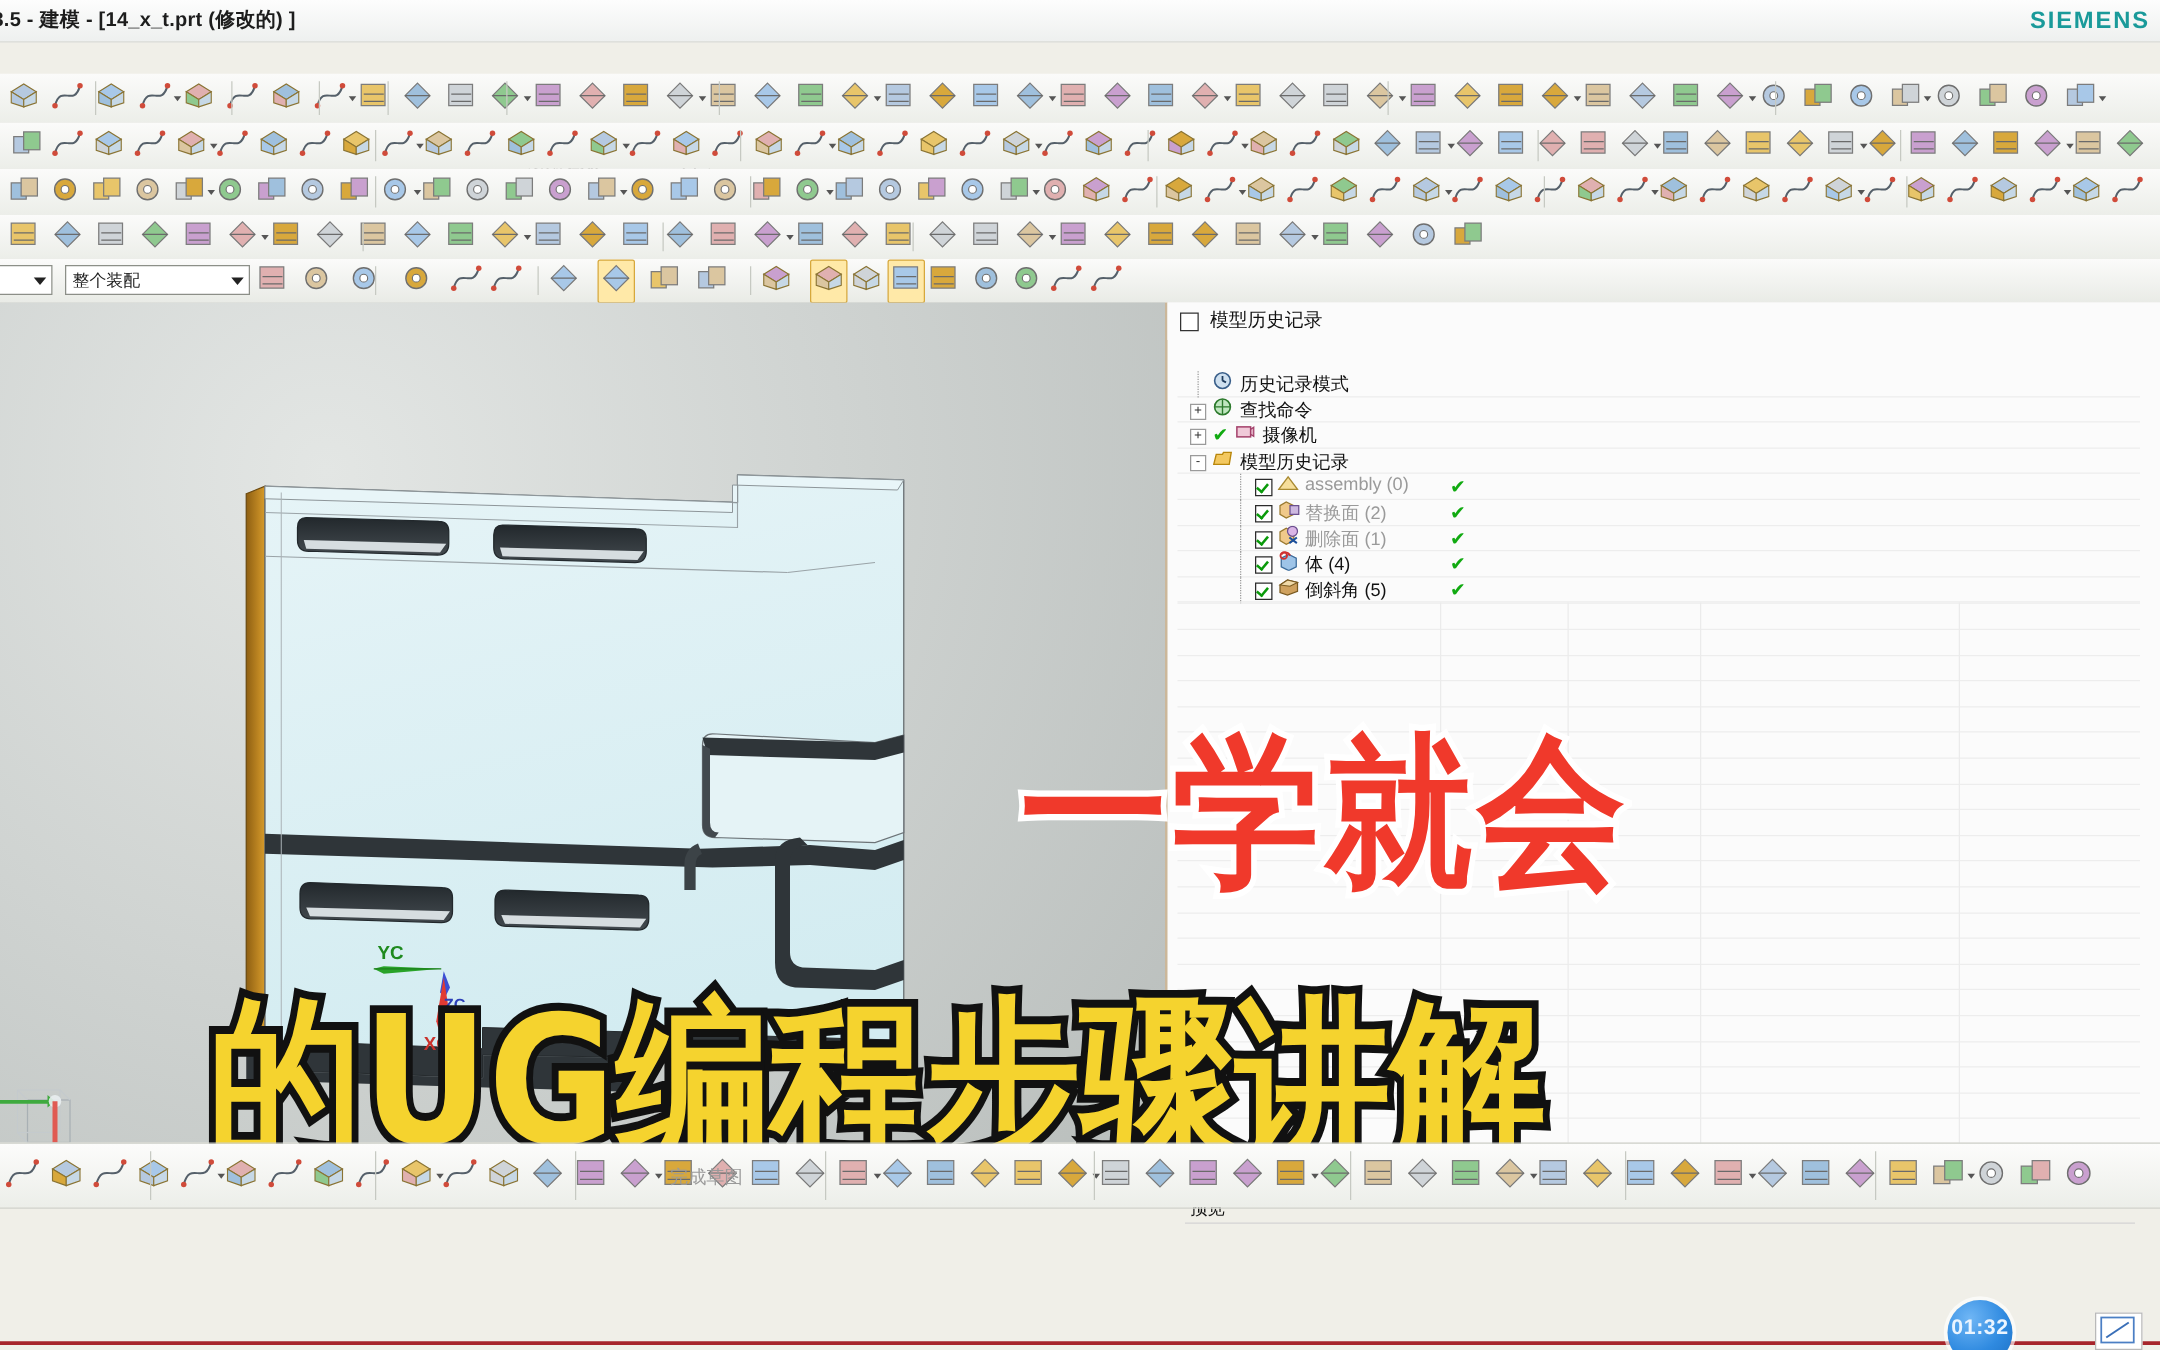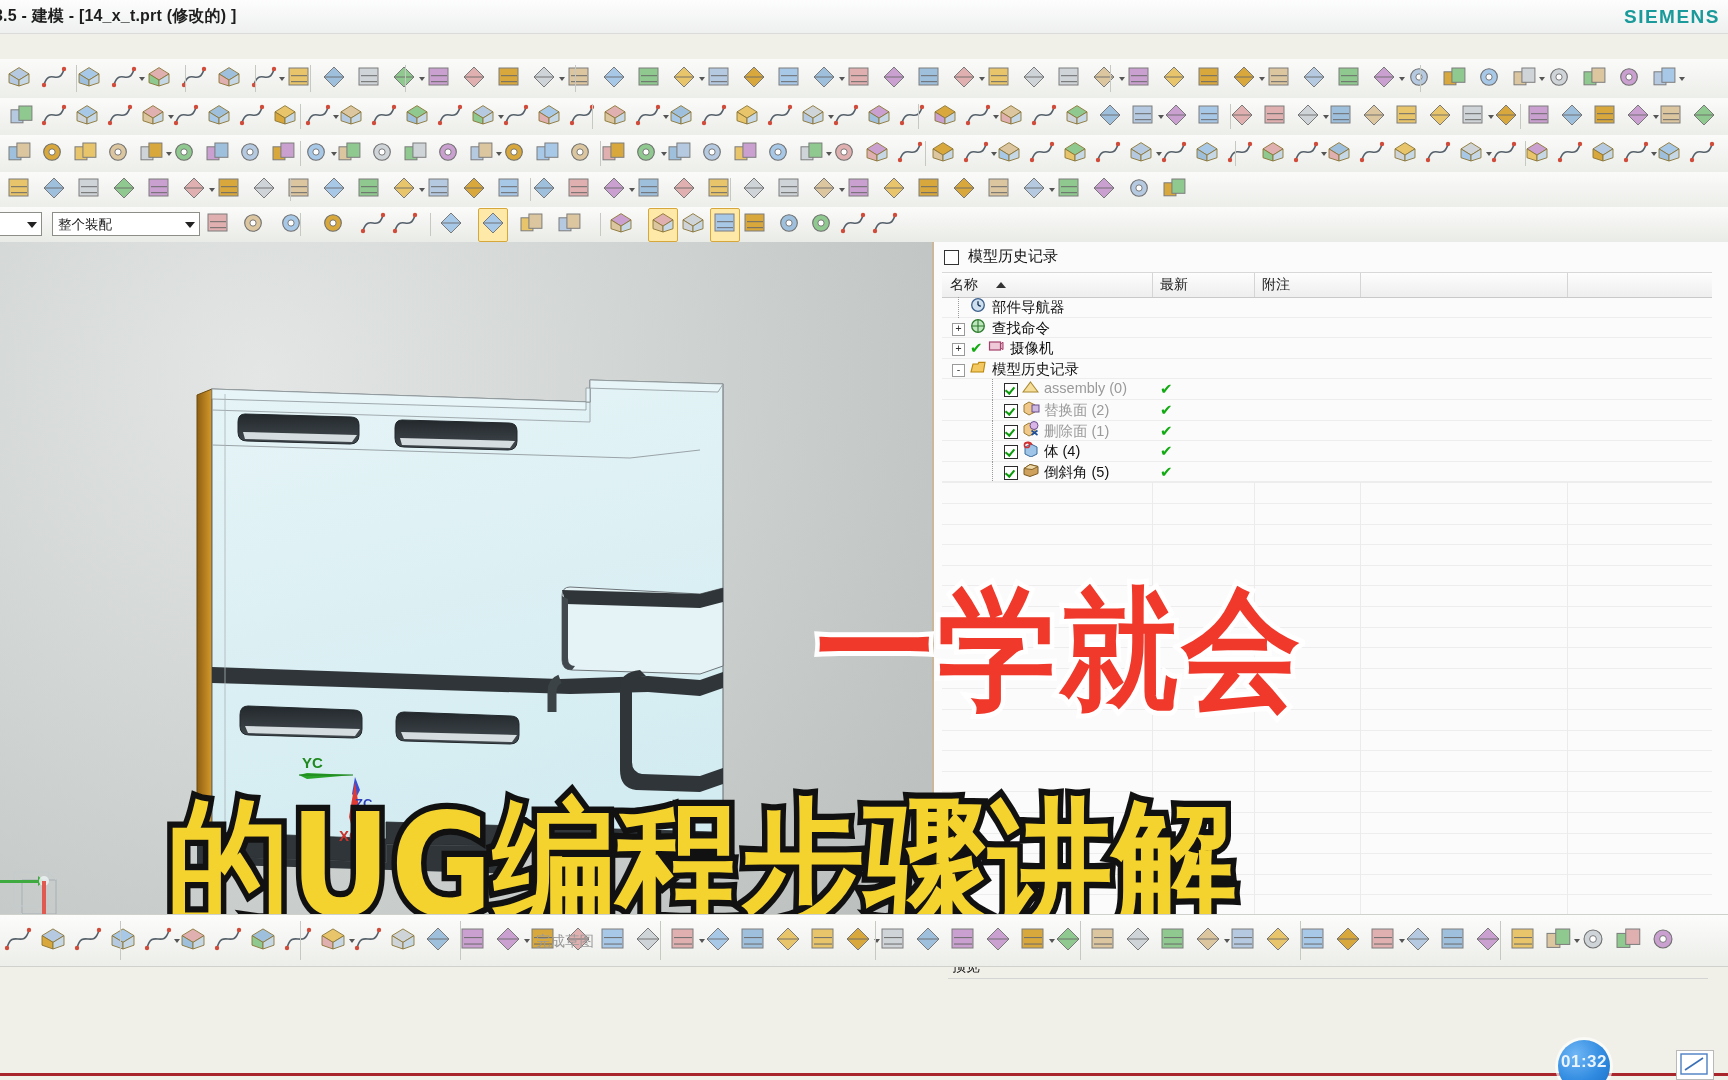--- a/index.html
+++ b/index.html
@@ -1336,40 +1336,30 @@
       
     </div>
   </div>
 
   <div class="navpanel">
     <div class="navhead">
       <span class="sq"></span>
       <span class="lbl">模型历史记录</span>
     </div>
 
-    <div class="colhead">
-      <span class="c" style="left:8px">名称</span>
-      <span class="sortarrow" style="left:54px"></span>
-      <span class="vdiv" style="left:210px"></span>
-      <span class="c" style="left:218px">最新</span>
-      <span class="vdiv" style="left:312px"></span>
-      <span class="c" style="left:320px">附注</span>
-      <span class="vdiv" style="left:418px"></span>
-      <span class="vdiv" style="left:625px"></span>
-    </div>
 
     <div id="treehost">
         <div class="treerow" style="top:55px">
           <span class="dotline" style="left:16px;top:0;height:21px"></span>
           <span class="ic" style="left:28px;top:10px"><svg width="16" height="16" viewBox="0 0 16 16">
               <circle cx="8" cy="8" r="6.3" fill="#cfe0ef" stroke="#3a5f8a" stroke-width="1.3"></circle>
               <line x1="8" y1="8" x2="8" y2="4.2" stroke="#1d3a5c" stroke-width="1.4"></line>
               <line x1="8" y1="8" x2="10.8" y2="9.4" stroke="#1d3a5c" stroke-width="1.4"></line>
             </svg></span>
-          <span class="tlabel" style="left:50px;color:#111">部件导航器</span>
+          <span class="tlabel" style="left:50px;color:#111">历史记录模式</span>
         </div>
         <div class="treerow" style="top:75.6px">
           <span class="expand" style="left:10px">+</span>
           <span class="ic" style="left:28px;top:10px"><svg width="16" height="16" viewBox="0 0 16 16">
               <circle cx="8" cy="8" r="6.3" fill="#bfe6bf" stroke="#2d7a2d" stroke-width="1.3"></circle>
               <path d="M2,8 h12 M8,2 v12" stroke="#2d7a2d" stroke-width="1.1"></path>
             </svg></span>
           <span class="tlabel" style="left:50px;color:#111">查找命令</span>
         </div>
         <div class="treerow" style="top:96.2px">

